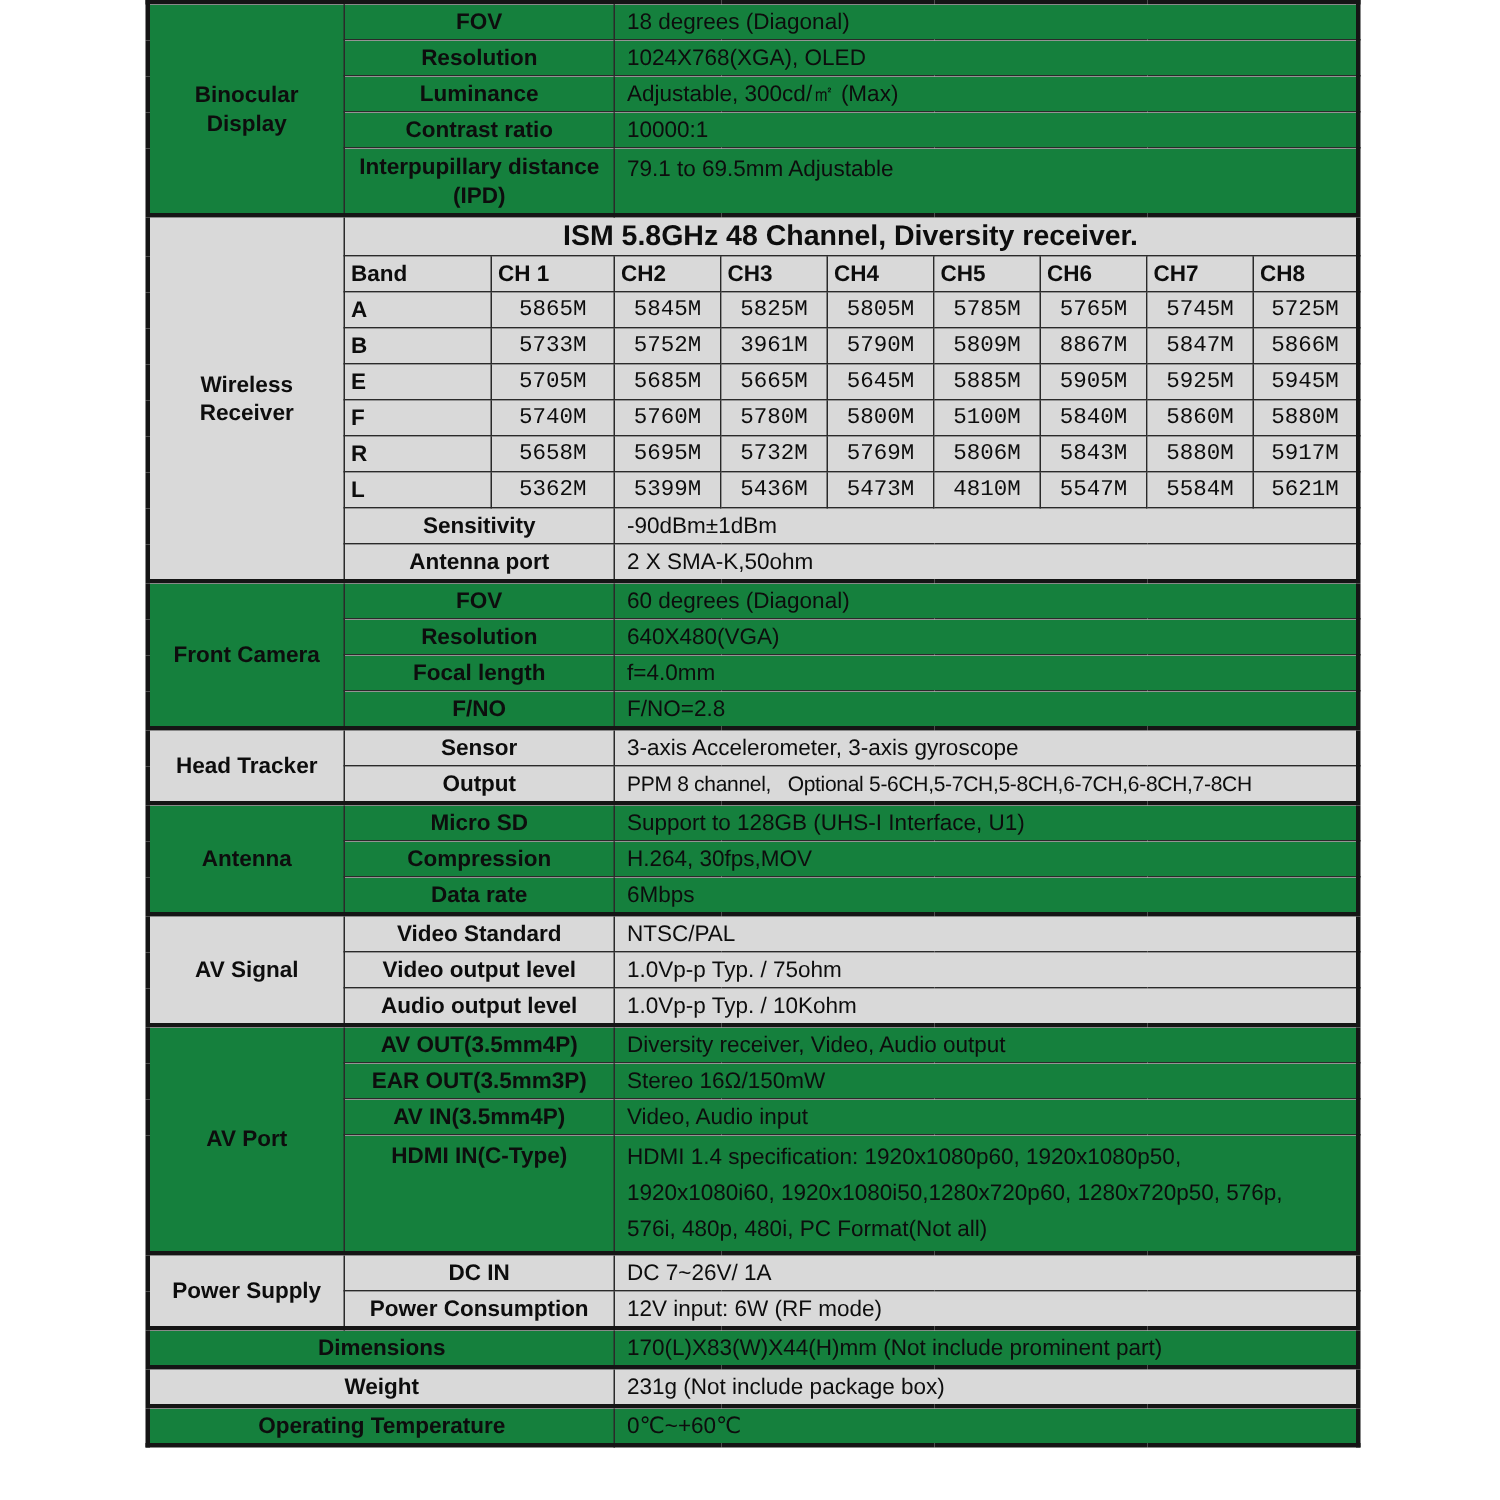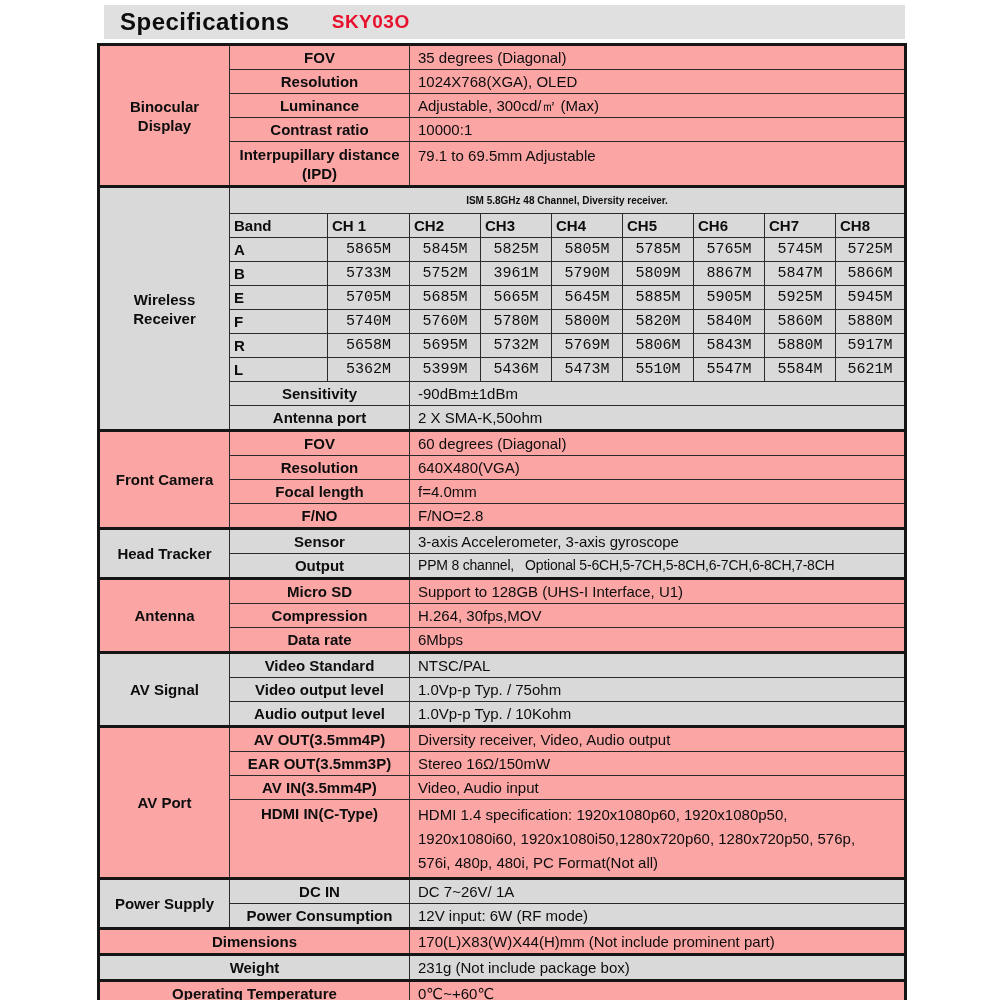--- a/index.html
+++ b/index.html
@@ -6,59 +6,55 @@
   .page{position:relative;width:1000px;height:1000px;background:#ffffff;overflow:hidden;
         font-family:"Liberation Sans","DejaVu Sans",sans-serif;color:#111;}
   .titlebar{margin:5px 0 4px 104px;width:801px;height:34px;background:#e0e0e0;
             display:flex;align-items:center;box-sizing:border-box;padding-left:16px;}
   .t-main{font-size:24px;font-weight:bold;color:#0d0d0d;letter-spacing:.5px;}
   .t-model{font-size:19px;font-weight:bold;color:#e8112d;margin-left:42px;letter-spacing:.5px;}
   table.spec{border-collapse:collapse;table-layout:fixed;width:807px;margin-left:97px;
              border:3px solid #151515;}
   td{border:1.5px solid #2a2a2a;font-size:15px;line-height:19px;padding:2px 4px;
      box-sizing:border-box;overflow:hidden;color:#0d0d0d;height:24px;vertical-align:middle;}
-  tr.g td{background:#fca5a5;}
+  tr.g td{background:#15803d;}
   tr.l td{background:#d9d9d9;}
   tr.top td{border-top:3px solid #151515;}
   .sec{font-weight:bold;text-align:center;padding:0 10px;}
   .lbl{font-weight:bold;text-align:center;}
   .val{text-align:left;padding-left:8px;}
-  .ism{font-weight:bold;text-align:center;font-size:10px;height:27px;}
+  .ism{font-weight:bold;text-align:center;font-size:19px;height:27px;}
   .ch{text-align:center;font-family:Liberation Mono, monospace;}
   .hd{font-weight:bold;text-align:left;}
 </style>
 </head>
 <body>
 
 <div class="page">
 
-  <div class="titlebar">
-    <span class="t-main">Specifications</span>
-    <span class="t-model">SKY03O</span>
-  </div>
 
   <table class="spec">
     <colgroup>
       <col style="width:131px">
         <col style="width:98px">
         <col style="width:82px">
       <col style="width:71px">
         <col style="width:71px">
         <col style="width:71px">
       <col style="width:71px">
         <col style="width:71px">
         <col style="width:71px">
         <col style="width:70px">
     </colgroup>
 
     <tbody>
         <tr class="g">
       <td class="sec" rowspan="5">Binocular Display</td>
       <td class="lbl" colspan="2">FOV</td>
-      <td class="val" colspan="7">35 degrees (Diagonal)</td>
+      <td class="val" colspan="7">18 degrees (Diagonal)</td>
     </tr>
     <tr class="g">
       <td class="lbl" colspan="2">Resolution</td>
       <td class="val" colspan="7">1024X768(XGA), OLED</td>
     </tr>
     <tr class="g">
       <td class="lbl" colspan="2">Luminance</td>
       <td class="val" colspan="7">Adjustable, 300cd/㎡ (Max)</td>
     </tr>
     <tr class="g">
@@ -117,21 +113,21 @@
       <td class="ch">5905M</td>
       <td class="ch">5925M</td>
       <td class="ch">5945M</td>
     </tr>
     <tr class="l">
       <td class="hd">F</td>
       <td class="ch">5740M</td>
       <td class="ch">5760M</td>
       <td class="ch">5780M</td>
       <td class="ch">5800M</td>
-      <td class="ch">5820M</td>
+      <td class="ch">5100M</td>
       <td class="ch">5840M</td>
       <td class="ch">5860M</td>
       <td class="ch">5880M</td>
     </tr>
     <tr class="l">
       <td class="hd">R</td>
       <td class="ch">5658M</td>
       <td class="ch">5695M</td>
       <td class="ch">5732M</td>
       <td class="ch">5769M</td>
@@ -139,21 +135,21 @@
       <td class="ch">5843M</td>
       <td class="ch">5880M</td>
       <td class="ch">5917M</td>
     </tr>
     <tr class="l">
       <td class="hd">L</td>
       <td class="ch">5362M</td>
       <td class="ch">5399M</td>
       <td class="ch">5436M</td>
       <td class="ch">5473M</td>
-      <td class="ch">5510M</td>
+      <td class="ch">4810M</td>
       <td class="ch">5547M</td>
       <td class="ch">5584M</td>
       <td class="ch">5621M</td>
     </tr>
     <tr class="l">
       <td class="lbl" colspan="2">Sensitivity</td>
       <td class="val" colspan="7">-90dBm±1dBm</td>
     </tr>
     <tr class="l">
       <td class="lbl" colspan="2">Antenna port</td>

